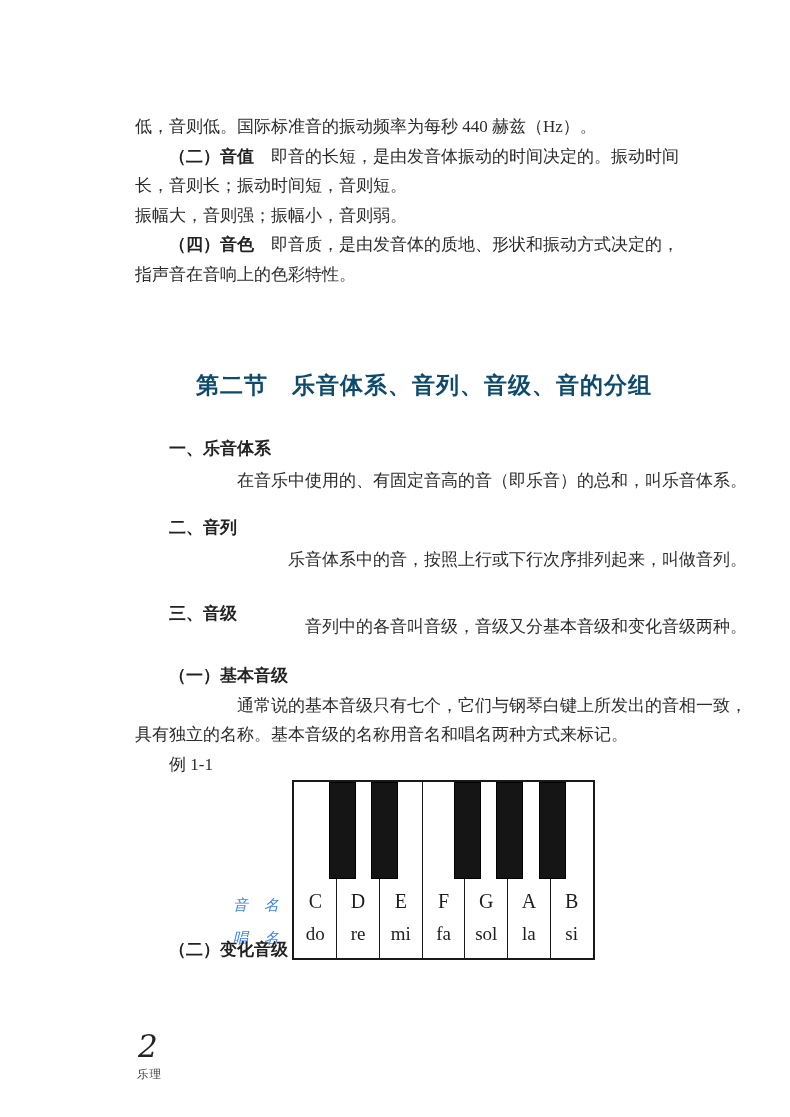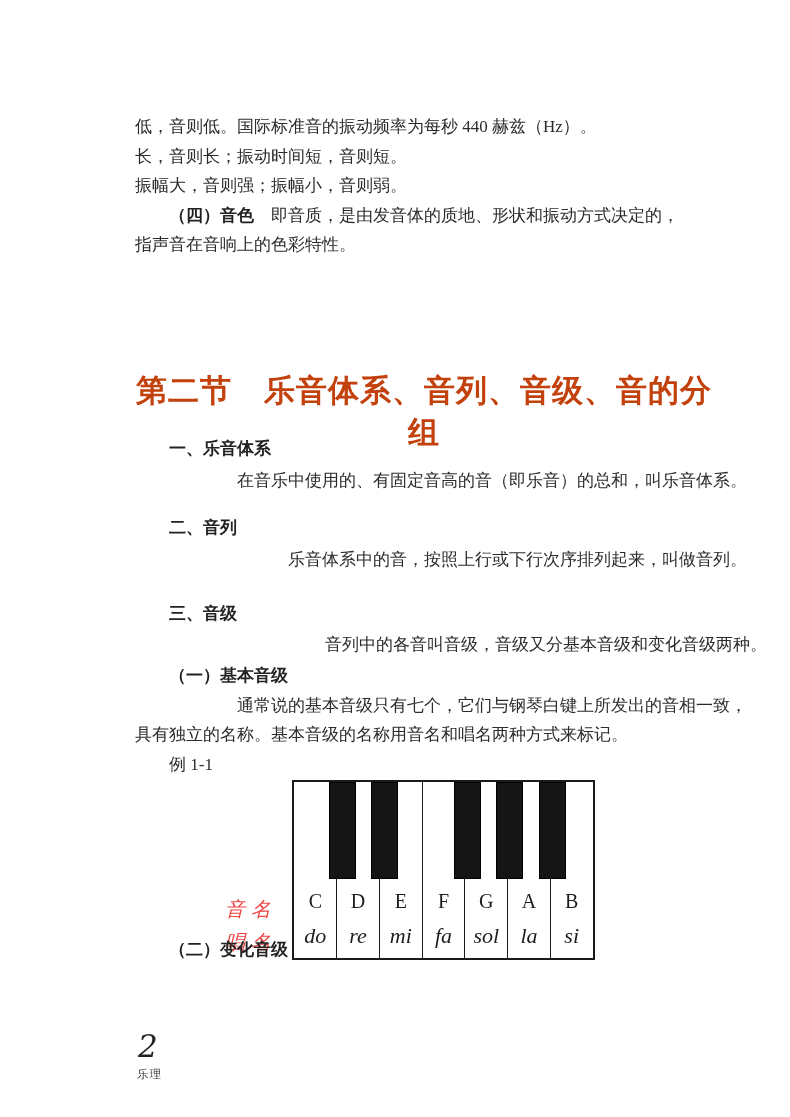--- a/index.html
+++ b/index.html
@@ -8,21 +8,21 @@
     font-family:"Liberation Serif","DejaVu Serif",serif;
     color:#2b2b2b;overflow:hidden;
   }
   .abs{position:absolute;}
   .textblock{left:135px;width:578px;font-size:17px;line-height:29.5px;}
   .line{white-space:pre;}
   .line.indent{padding-left:34px;}
   .b{font-weight:bold;color:#222;}
   .chapter-heading{
     left:135px;width:578px;top:370px;text-align:center;
-    font-size:31px;font-weight:bold;color:#c2410c;letter-spacing:1px;
+    font-size:23px;font-weight:bold;color:#0c4a6e;letter-spacing:1px;
   }
   .subhead{left:169px;font-size:17px;font-weight:bold;color:#222;white-space:pre;}
   .bodyline{left:135px;width:578px;font-size:17px;white-space:pre;}
   .bodyline.ind{left:169px;text-align:right;}
   .example-label{left:169px;top:753px;font-size:17px;}
 
   
   .keyboard{
     left:292px;top:780px;width:303px;height:180px;
     border:2px solid #1a1a1a;box-sizing:border-box;background:#fff;
@@ -30,57 +30,58 @@
   .whitekeys{display:flex;width:100%;height:100%;}
   .whitekey{flex:1;border-right:1.5px solid #1a1a1a;box-sizing:border-box;background:#fff;}
   .whitekey:last-child{border-right:none;}
   .blackkey{
     position:absolute;top:0;width:27px;height:97px;background:#151515;
     border:1px solid #000;box-sizing:border-box;
   }
   .letter-row{position:absolute;left:0;top:108px;width:100%;display:flex;}
   .letter-row div{flex:1;text-align:center;font-size:20px;color:#1d1d1d;}
   .solfege-row{position:absolute;left:0;top:141px;width:100%;display:flex;}
-  .solfege-row div{flex:1;text-align:center;font-size:22px;color:#1d1d1d;font-style:italic;}
+  .solfege-row div{flex:1;text-align:center;font-size:19px;color:#1d1d1d;}
   .kb-side-label{
-    left:225px;width:46px;text-align:justify;text-align-last:justify;
-    font-style:italic;font-size:20px;color:#ef4444;
+    left:233px;width:46px;text-align:justify;text-align-last:justify;
+    font-style:italic;font-size:15px;color:#3b82f6;
     font-family:"DejaVu Serif","Liberation Serif",serif;
   }
   .footer-num{
     left:138px;top:1028px;font-size:31px;font-style:italic;color:#222;
     font-family:"DejaVu Serif","Liberation Serif",serif;
   }
   .footer-label{left:137px;top:1067px;font-size:11.5px;color:#3a3a3a;letter-spacing:1px;text-align:center;}
 </style>
 </head>
 <body data-name="book-page">
 
 <div class="abs textblock" style="top:112px;" data-name="intro-paragraphs">
   <div class="line indent" data-name="paragraph-line"><span class="b" data-name="run-bold"></span><span data-name="run-text">低，音则低。国际标准音的振动频率为每秒 440 赫兹（Hz）。</span></div>
+  <div class="line indent" data-name="paragraph-line"><span class="b" data-name="run-bold">（二）音值</span><span data-name="run-text">　即音的长短，是由发音体振动的时间决定的。振动时间</span></div>
   <div class="line" data-name="paragraph-line"><span class="b" data-name="run-bold"></span><span data-name="run-text">长，音则长；振动时间短，音则短。</span></div>
   <div class="line" data-name="paragraph-line"><span class="b" data-name="run-bold"></span><span data-name="run-text">振幅大，音则强；振幅小，音则弱。</span></div>
   <div class="line indent" data-name="paragraph-line"><span class="b" data-name="run-bold">（四）音色</span><span data-name="run-text">　即音质，是由发音体的质地、形状和振动方式决定的，</span></div>
   <div class="line" data-name="paragraph-line"><span class="b" data-name="run-bold"></span><span data-name="run-text">指声音在音响上的色彩特性。</span></div>
 </div>
 
 <style>
   [data-name="intro-paragraphs"] .line:nth-child(1){padding-left:0;}
 </style>
 
 <div class="abs chapter-heading" data-name="chapter-heading">第二节　乐音体系、音列、音级、音的分组</div>
 
 <div class="abs subhead" style="top:437px;" data-name="section-heading-tone-system">一、乐音体系</div>
 <div class="abs bodyline ind" style="top:469px;" data-name="section-body-tone-system">在音乐中使用的、有固定音高的音（即乐音）的总和，叫乐音体系。</div>
 
 <div class="abs subhead" style="top:516px;" data-name="section-heading-tone-series">二、音列</div>
 <div class="abs bodyline ind" style="top:548px;" data-name="section-body-tone-series">乐音体系中的音，按照上行或下行次序排列起来，叫做音列。</div>
 
 <div class="abs subhead" style="top:602px;" data-name="section-heading-scale-degrees">三、音级</div>
-<div class="abs bodyline ind" style="top:633px;margin-left:20px;" data-name="section-body-scale-degrees">音列中的各音叫音级，音级又分基本音级和变化音级两种。</div>
+<div class="abs bodyline ind" style="top:615px;" data-name="section-body-scale-degrees">音列中的各音叫音级，音级又分基本音级和变化音级两种。</div>
 
 <div class="abs subhead" style="top:664px;" data-name="subheading-basic-degrees">（一）基本音级</div>
 <div class="abs bodyline ind" style="top:694px;" data-name="basic-degrees-paragraph-line1">通常说的基本音级只有七个，它们与钢琴白键上所发出的音相一致，</div>
 <div class="abs bodyline" style="top:723px;" data-name="basic-degrees-paragraph-line2">具有独立的名称。基本音级的名称用音名和唱名两种方式来标记。</div>
 <div class="abs example-label" data-name="example-label">例 1-1</div>
 
 <div class="abs kb-side-label" style="top:896px;" data-name="note-name-row-label">音名</div>
 <div class="abs kb-side-label" style="top:929px;" data-name="solfege-row-label">唱名</div>
 
 <div class="abs keyboard" data-name="piano-keyboard-figure">

